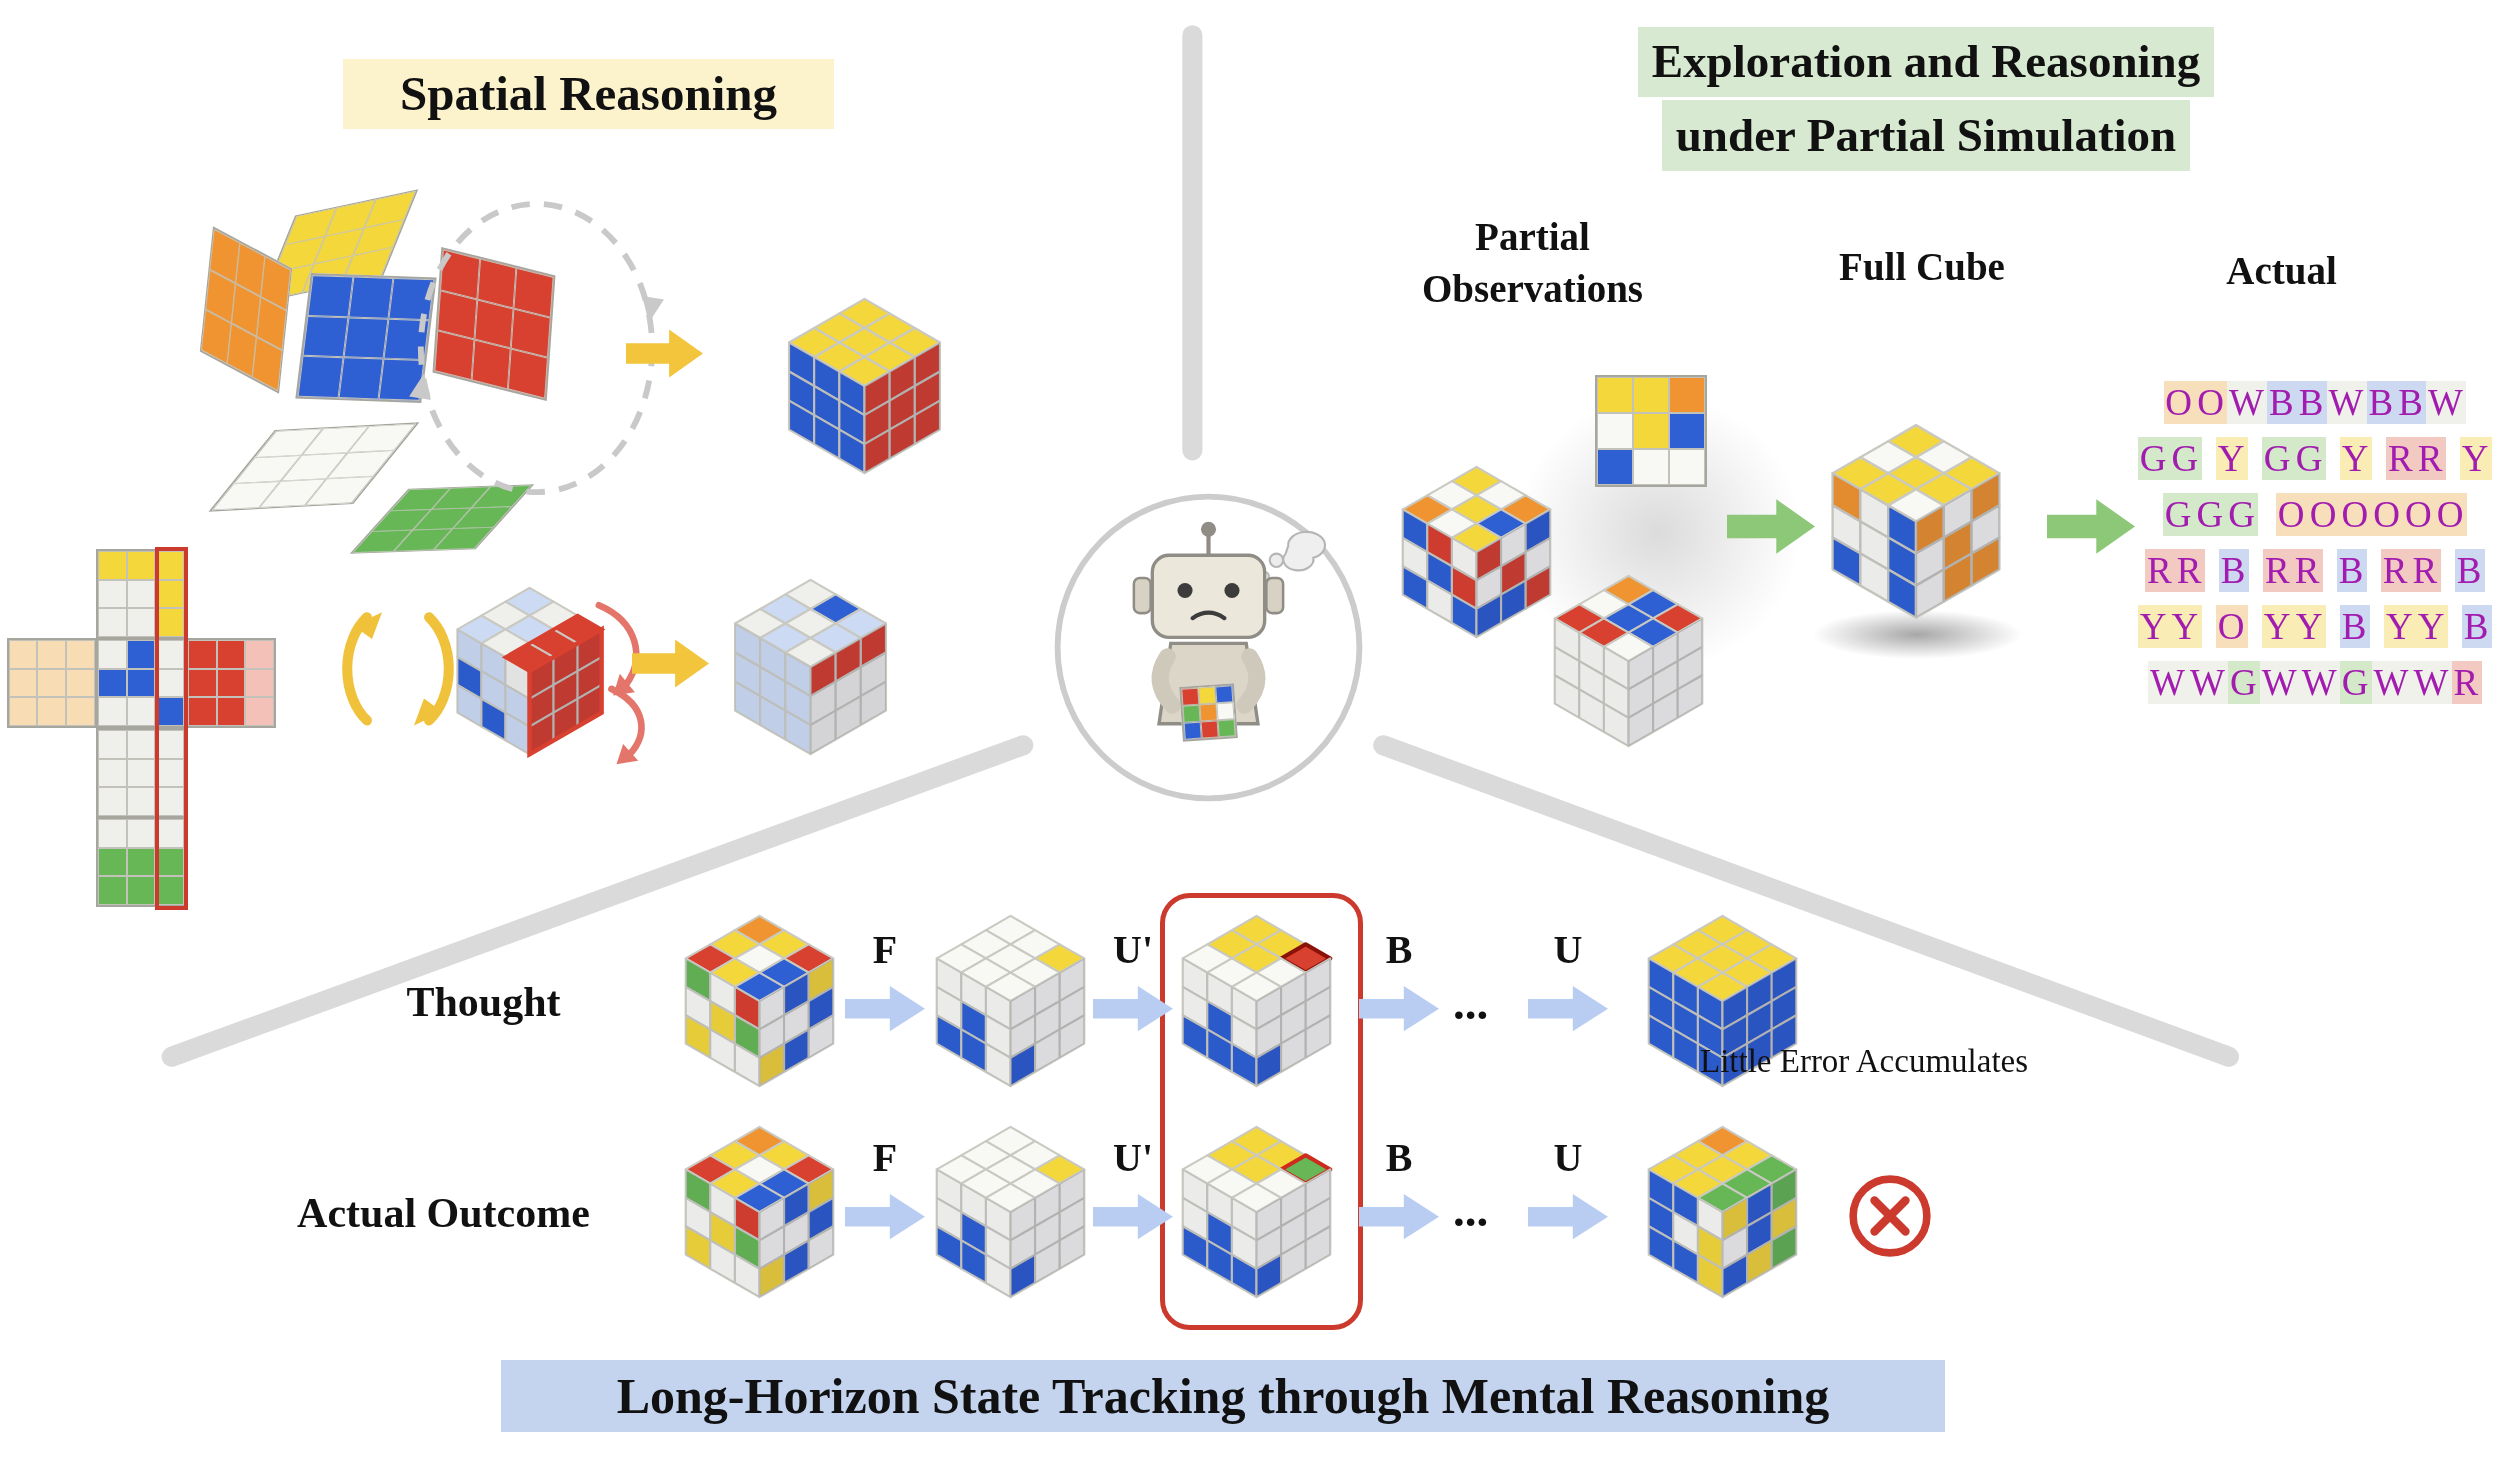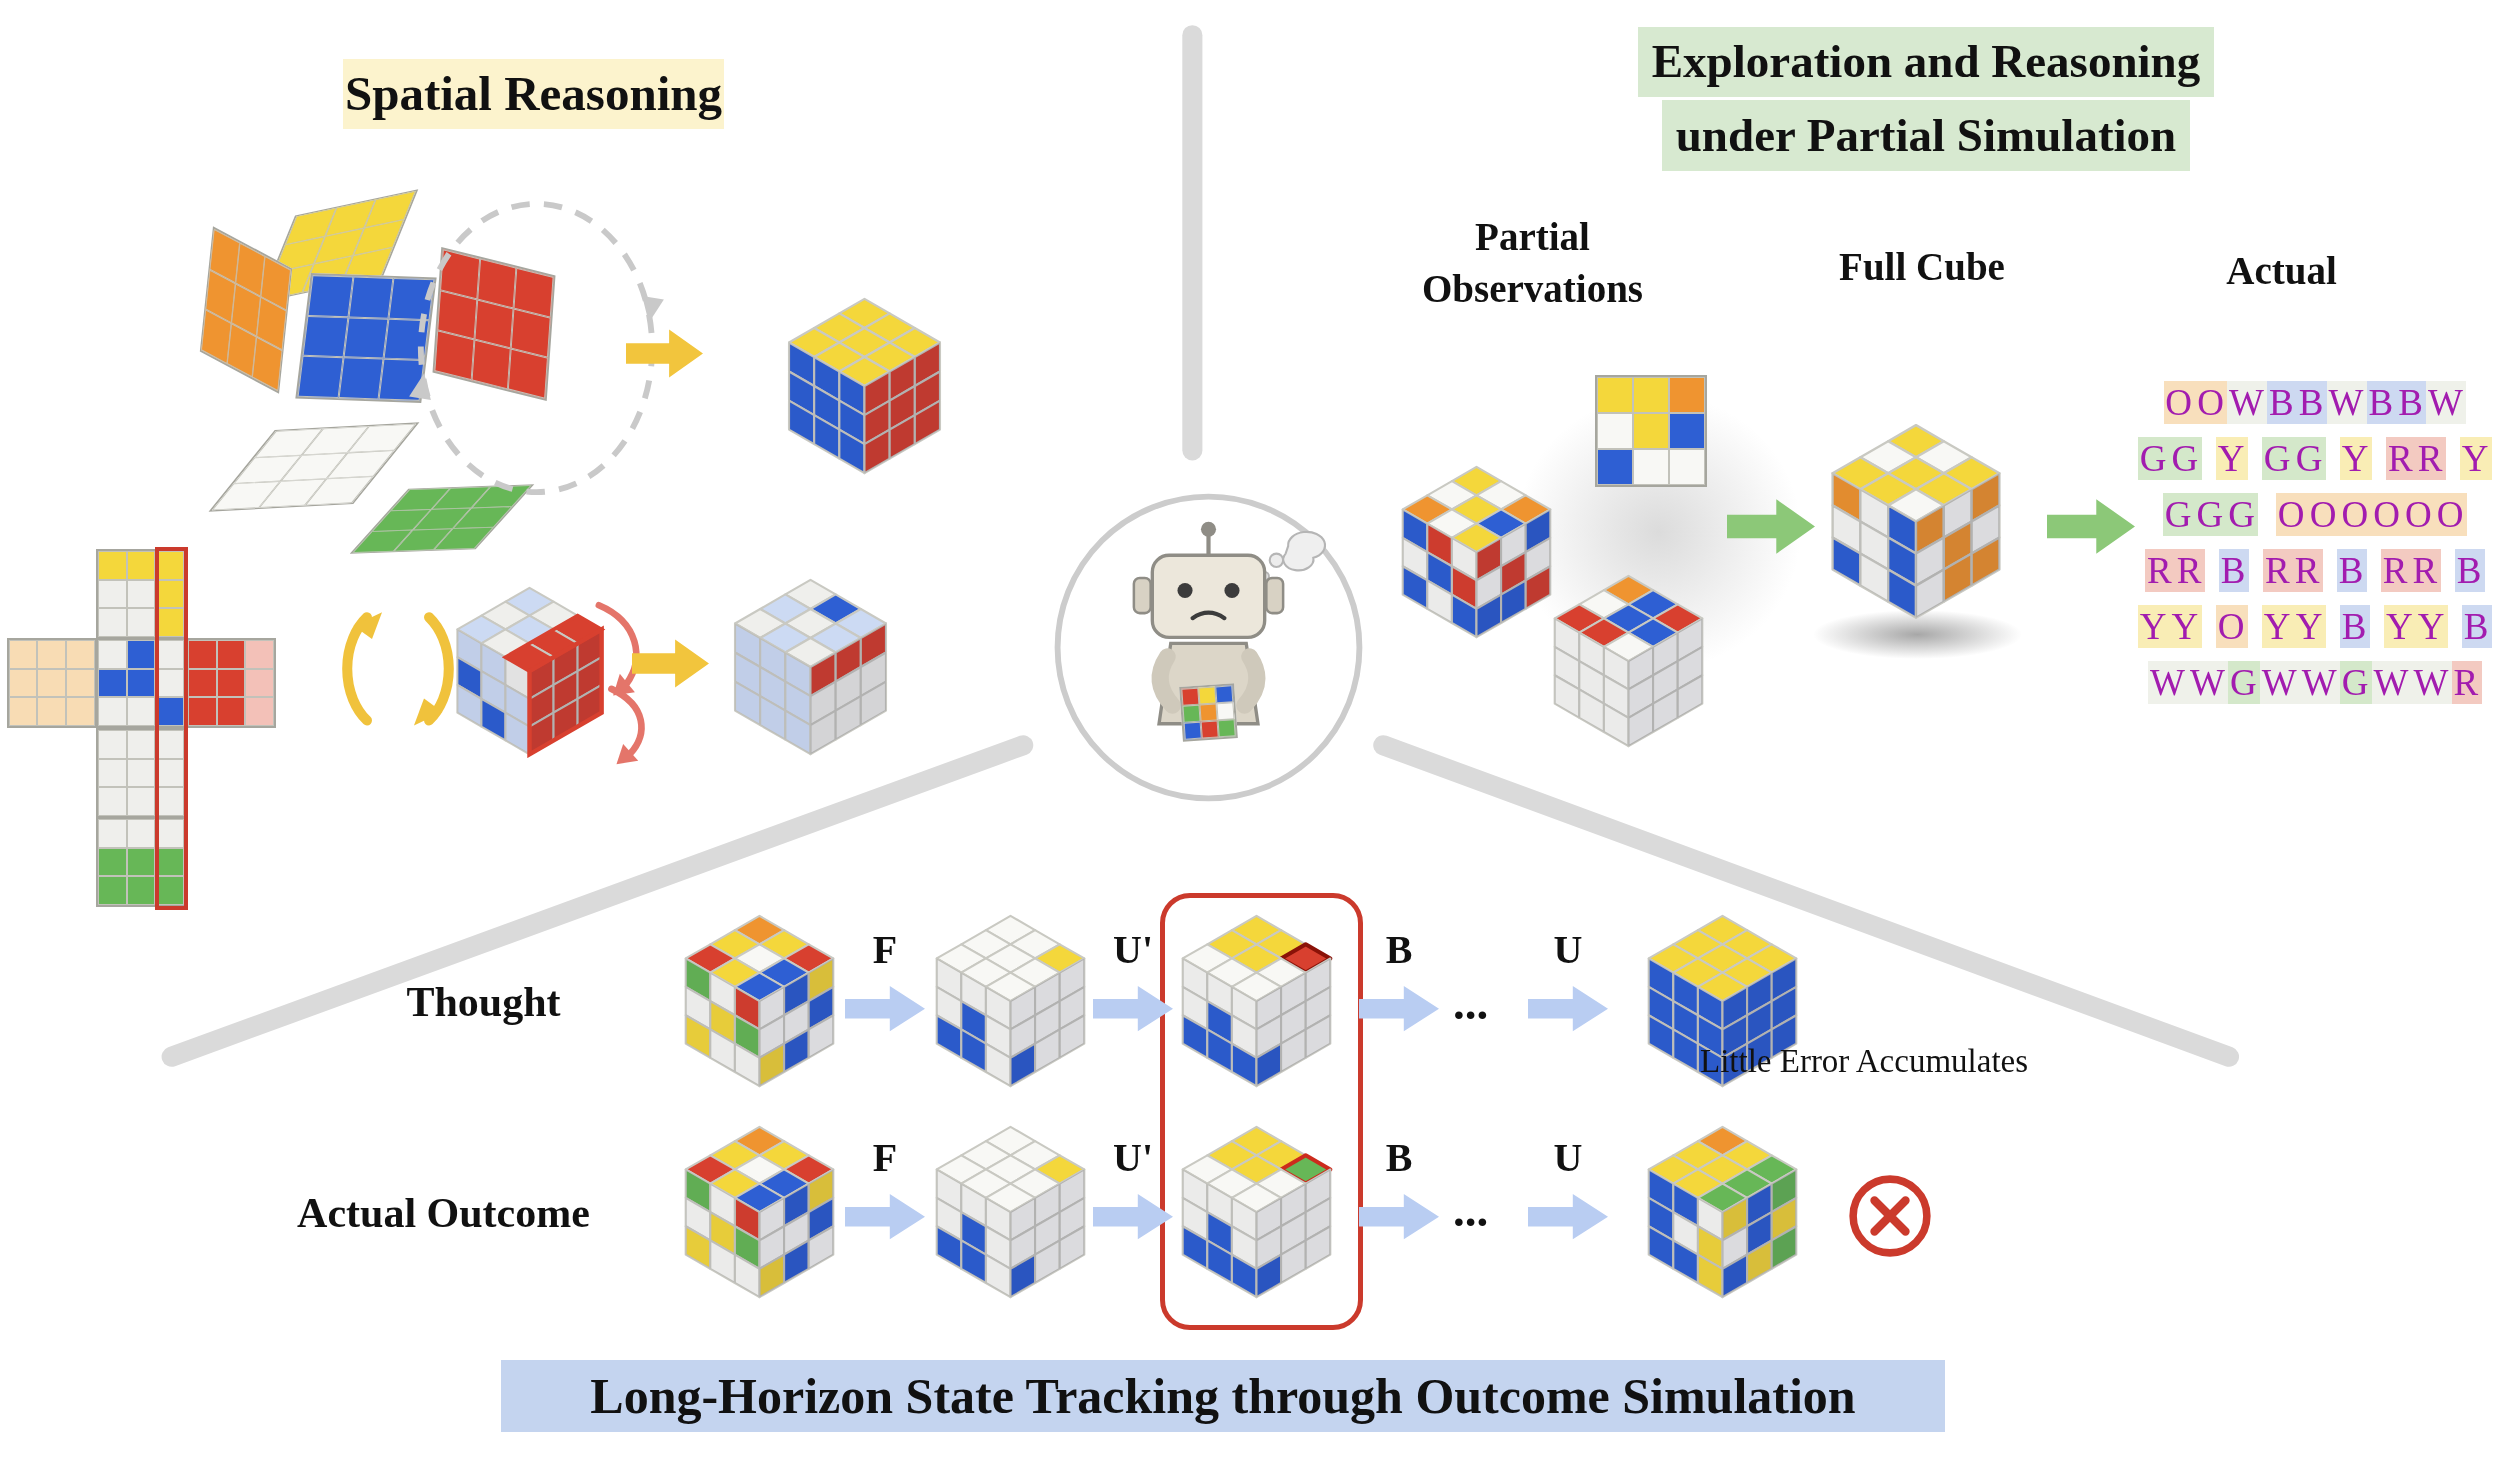--- a/index.html
+++ b/index.html
@@ -2,21 +2,21 @@
 <html style="font-size:13.4px"><head>
 <meta charset="utf-8">
 <style>
   html,body{margin:0;padding:0;background:#ffffff;}
   .canvas{position:relative;width:2512px;height:1457px;background:#ffffff;overflow:hidden;
           font-family:"Liberation Serif", serif;color:#111;}
   svg.layer{position:absolute;left:0;top:0;pointer-events:none;}
 
   
   .hl-title{position:absolute;font-weight:bold;text-align:center;}
-  .title-spatial{left:343px;top:59px;width:381px;height:70px;line-height:70px;font-size:49px;background:#fcf3cd;}
+  .title-spatial{left:343px;top:59px;width:491px;height:70px;line-height:70px;font-size:49px;background:#fcf3cd;}
   .title-exploration{left:1549px;top:25px;width:754px;font-size:47px;line-height:67px;}
   .title-exploration span{background:#d7e9d0;padding:1.7px 13.4px;display:inline-block;margin:1.7px 0;}
   .title-bottom{left:501px;top:1360px;width:1444px;height:72px;line-height:72px;font-size:50px;background:#c4d4ef;}
 
   .col-header{position:absolute;font-weight:bold;font-size:39px;line-height:52px;text-align:center;}
 
   
   .grid3{position:absolute;display:grid;grid-template-columns:repeat(3,1fr);grid-template-rows:repeat(3,1fr);
          border:2.5px solid #a6a69e;background:#fff;box-sizing:border-box;}
   .grid3 .cell{border:0.8px solid #c2c2ba;}
@@ -807,16 +807,16 @@
         <polygon points="-39,22.5 0,45 0,90 -39,67.5" fill="rgba(0,0,40,0.05)"></polygon>
         <polygon points="0,45 39,22.5 39,67.5 0,90" fill="rgba(20,20,60,0.12)"></polygon>
       </svg>
     </div>
 
   <svg class="x-icon" style="left:1846px;top:1172px" width="88" height="88" viewBox="0 0 105 105">
     <circle cx="52.5" cy="52.5" r="44" fill="none" stroke="#cb3a2c" stroke-width="9"></circle>
     <path d="M34 34 L71 71 M71 34 L34 71" stroke="#cb3a2c" stroke-width="10" stroke-linecap="round"></path>
   </svg>
 
-  <div class="hl-title title-bottom">Long-Horizon State Tracking through Outcome Simulation</div>
+  <div class="hl-title title-bottom">Long-Horizon State Tracking through Mental Reasoning</div>
 
 </div>
 
 
 </body></html>

